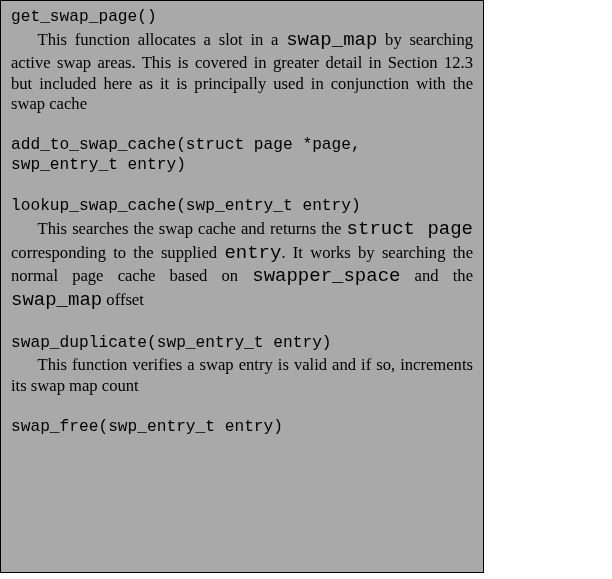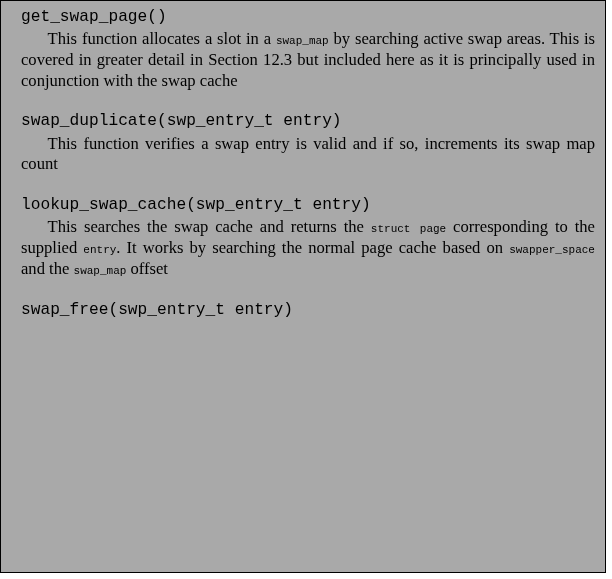--- a/index.html
+++ b/index.html
@@ -1,26 +1,26 @@
 <!DOCTYPE html>
 <html><head>
 <meta charset="utf-8">
 <style>
   body {
     margin: 0;
     padding: 0;
     background: #fff;
   }
   .box {
-    width: 606px;
+    width: 484px;
     height: 573px;
     border: 1.5px solid #000;
     background: #a9a9a9;
     box-sizing: border-box;
-    padding: 6px 10px 6px 20px;
+    padding: 6px 10px 6px 10px;
     font-family: "Times New Roman", Times, serif;
     font-size: 16.6px;
     line-height: 1.25;
     color: #000;
   }
   .entry {
     margin-bottom: 20px;
     text-align: justify;
   }
   .entry:last-child {
@@ -31,41 +31,42 @@
     font-size: 16.2px;
     display: block;
     margin-bottom: 2px;
     text-align: left;
   }
   .desc {
     text-indent: 1.6em;
   }
   code.mono {
     font-family: "Courier New", Courier, monospace;
-    font-size: 11px;
+    font-size: 19px;
   }
 </style>
 </head>
 <body>
 
 <div class="box">
   <div class="entry">
     <span class="sig">get_swap_page()</span>
     <div class="desc">This function allocates a slot in a <code class="mono">swap_map</code> by searching active swap areas. This is covered in greater detail in Section 12.3 but included here as it is principally used in conjunction with the swap cache</div>
   </div>
 
   <div class="entry">
+    <span class="sig">add_to_swap_cache(struct page *page, swp_entry_t entry)</span>
+  </div>
+
+  <div class="entry">
+    <span class="sig">lookup_swap_cache(swp_entry_t entry)</span>
+    <div class="desc">This searches the swap cache and returns the <code class="mono">struct page</code> corresponding to the supplied <code class="mono">entry</code>. It works by searching the normal page cache based on <code class="mono">swapper_space</code> and the <code class="mono">swap_map</code> offset</div>
   </div>
 
   <div class="entry">
     <span class="sig">swap_duplicate(swp_entry_t entry)</span>
     <div class="desc">This function verifies a swap entry is valid and if so, increments its swap map count</div>
   </div>
 
   <div class="entry">
-    <span class="sig">lookup_swap_cache(swp_entry_t entry)</span>
-    <div class="desc">This searches the swap cache and returns the <code class="mono">struct page</code> corresponding to the supplied <code class="mono">entry</code>. It works by searching the normal page cache based on <code class="mono">swapper_space</code> and the <code class="mono">swap_map</code> offset</div>
-  </div>
-
-  <div class="entry">
     <span class="sig">swap_free(swp_entry_t entry)</span>
   </div>
 </div>
 
 </body></html>

